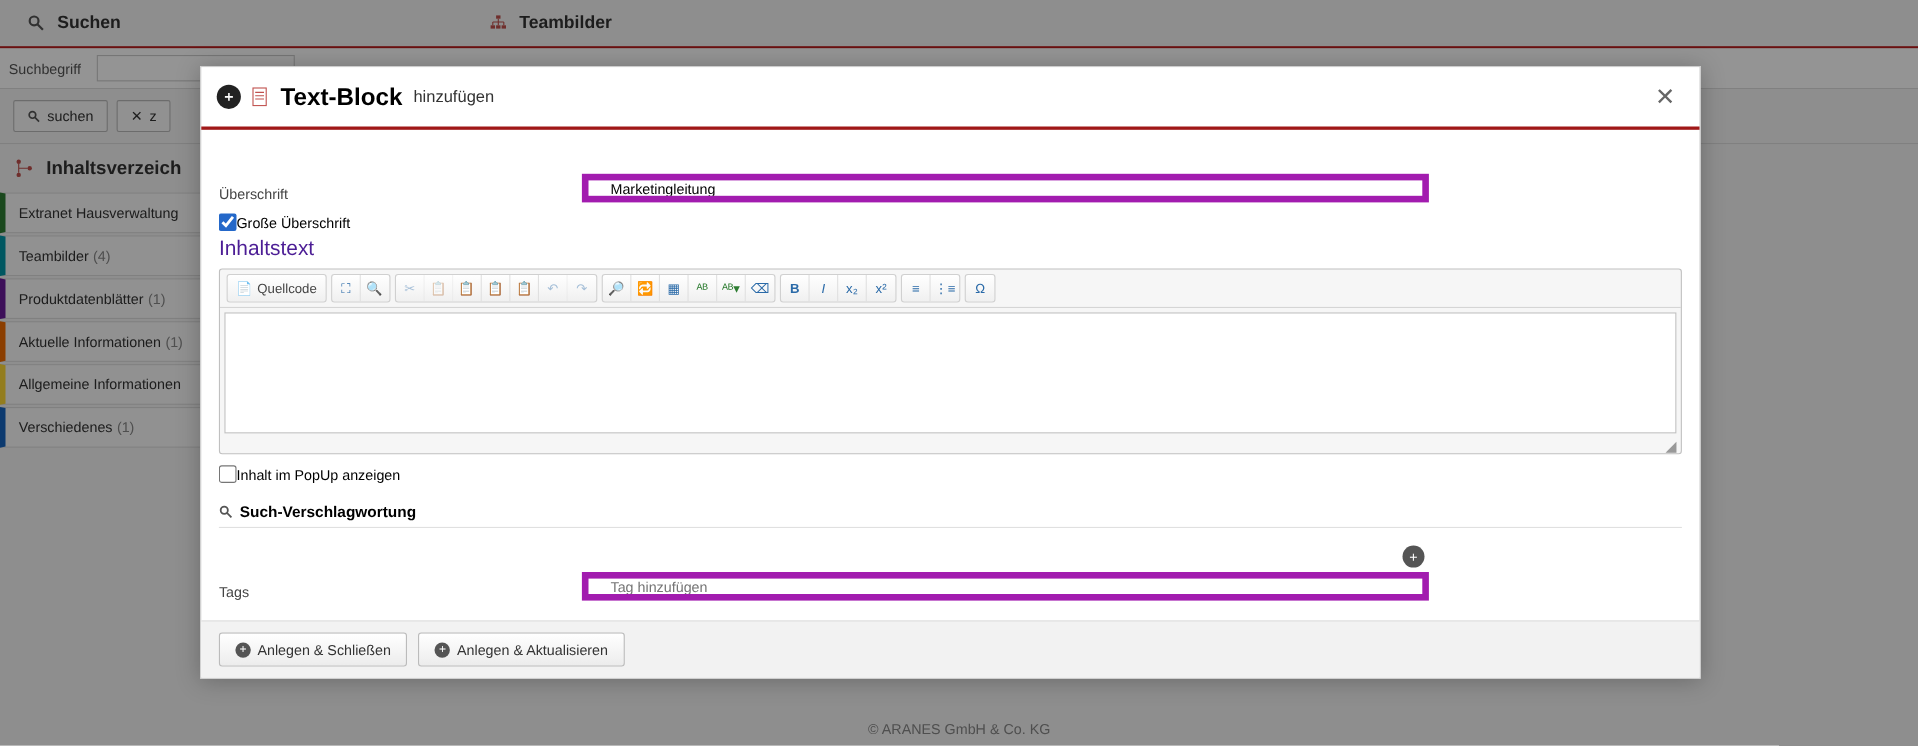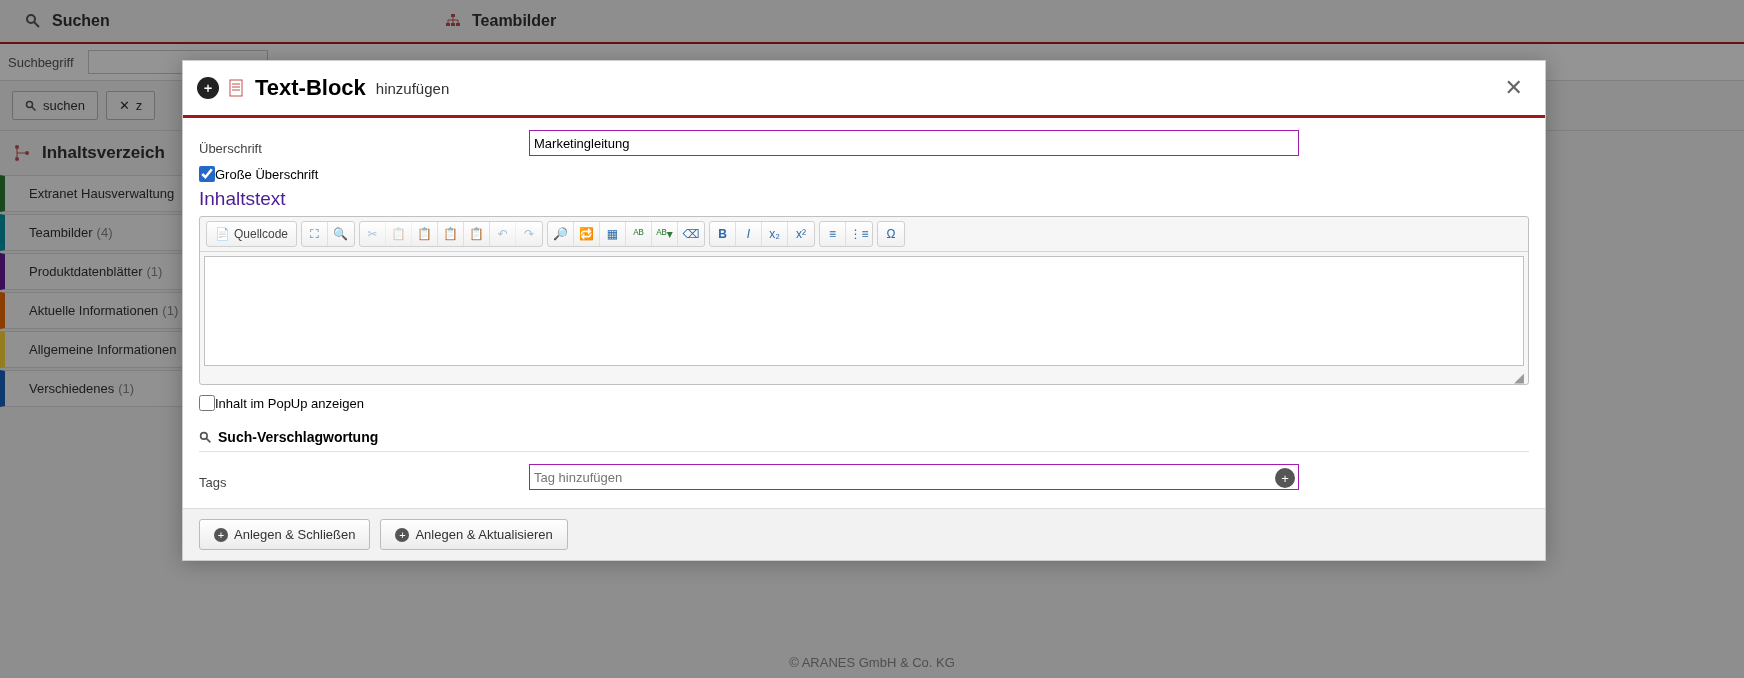--- a/index.html
+++ b/index.html
@@ -15,34 +15,34 @@
 
 .search-row { display:flex; align-items:center; gap:8px; padding: 6px 8px; background:#fff; border-bottom:1px solid #ddd; }
 .search-row label { color:#555; font-size:13px; margin-right:6px; }
 .search-row input { height:24px; width:180px; border:1px solid #ccc; padding:0 6px; }
 
 .btn-row { display:flex; gap:8px; padding:10px 12px; background:#f5f5f5; border-bottom:1px solid #ddd;}
 .btn { display:inline-flex; align-items:center; gap:6px; padding:6px 12px; border:1px solid #bbb; background:#fafafa; border-radius:2px; font-size:13px; color:#333; cursor:pointer;}
 
 .sidebar-title { display:flex; align-items:center; gap:10px; padding:12px 14px; font-size:17px; font-weight:bold; color:#333; }
 .tree { width: 250px; }
-.tree-item { display:flex; align-items:center; padding:10px 24px; border:1px solid #ddd; border-left:5px solid; background:#fafafa; font-size:13px; color:#333; margin-bottom:2px;}
+.tree-item { display:flex; align-items:center; padding:10px 12px; border:1px solid #ddd; border-left:5px solid; background:#fafafa; font-size:13px; color:#333; margin-bottom:2px;}
 .tree-item .count { color:#888; margin-left:4px; }
 
 
 .modal { position:absolute; z-index:10; left:182px; top:60px; width:1364px; background:#fff; border:1px solid #ccc; box-shadow:0 2px 20px rgba(0,0,0,.25);}
 .modal-head { display:flex; align-items:center; gap:10px; padding:10px 14px; border-bottom:3px solid #a01818; }
 .modal-head .plus { width:22px; height:22px; border-radius:50%; background:#222; color:#fff; display:flex; align-items:center; justify-content:center; font-weight:bold;}
 .modal-head .title-main { font-size:22px; font-weight:bold; }
 .modal-head .title-sub { font-size:15px; color:#333; }
 .modal-close { margin-left:auto; font-size:22px; color:#666; cursor:pointer; padding:4px 8px;}
 .modal-body { padding: 12px 16px 4px; }
 .form-row { display:flex; align-items:flex-end; margin-bottom:10px; }
 .form-row .lbl { width: 330px; color:#444; font-size:13px; }
-.form-row input[type="text"] { flex:0 0 770px; height:26px; border:1px solid #a21caf; padding:0 4px; font-size:13px; }
+.form-row input[type="text"] { flex:0 0 770px; height:26px; border:6px solid #a21caf; padding:0 20px; font-size:13px;margin-top:28px; }
 .chk-row { display:flex; align-items:center; margin-bottom:6px; }
 .chk-row input[type="checkbox"] { width:16px; height:16px; accent-color:#2468c9; }
 .sub-label { font-size:19px; color:#4c1d95; margin:6px 0; }
 
 .editor-wrap { border:1px solid #c0c0c0; border-radius:3px; background:#f6f6f6; }
 .ed-toolbar { display:flex; gap:4px; padding:4px 6px; border-bottom:1px solid #d5d5d5; flex-wrap:wrap; align-items:center;}
 .ed-group { display:flex; border:1px solid #d0d0d0; border-radius:3px; background:linear-gradient(#fff,#f0f0f0);}
 .ed-btn { display:flex; align-items:center; justify-content:center; width:26px; height:24px; border-right:1px solid #e0e0e0; font-size:12px; color:#2a6aa8; cursor:pointer;}
 .ed-btn:last-child{border-right:none;}
 .ed-btn.txt { width:auto; padding:0 8px; color:#444; gap:4px;}

